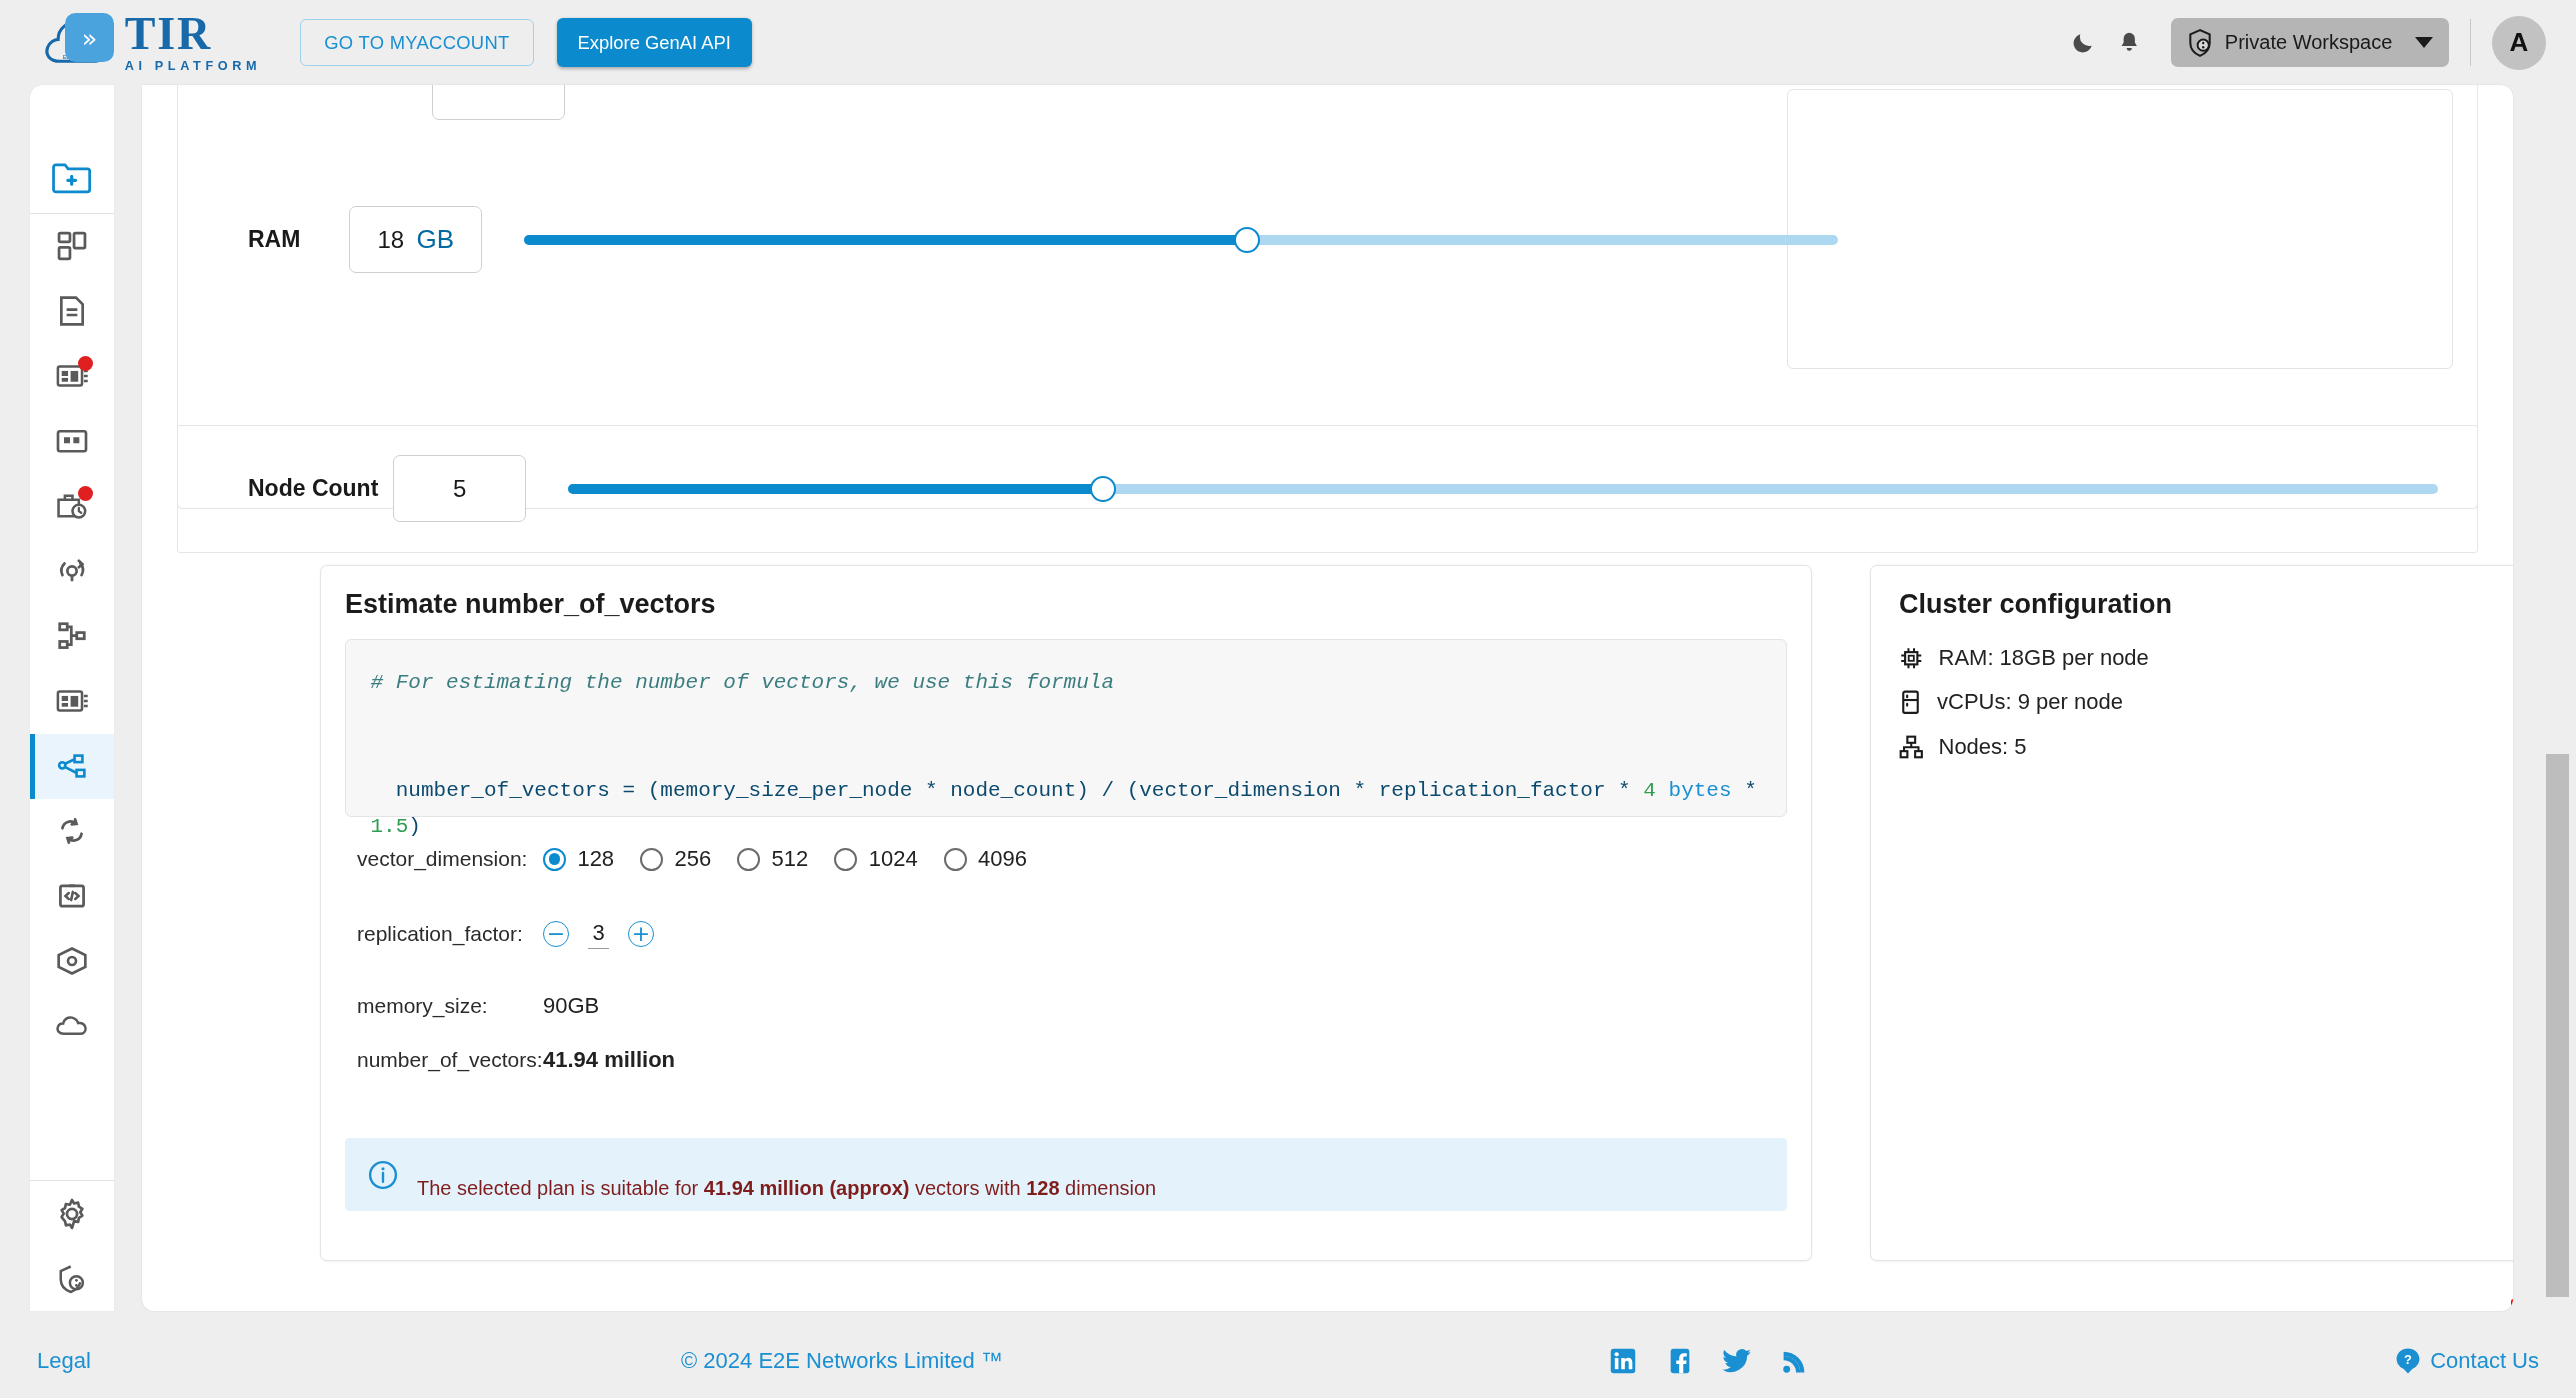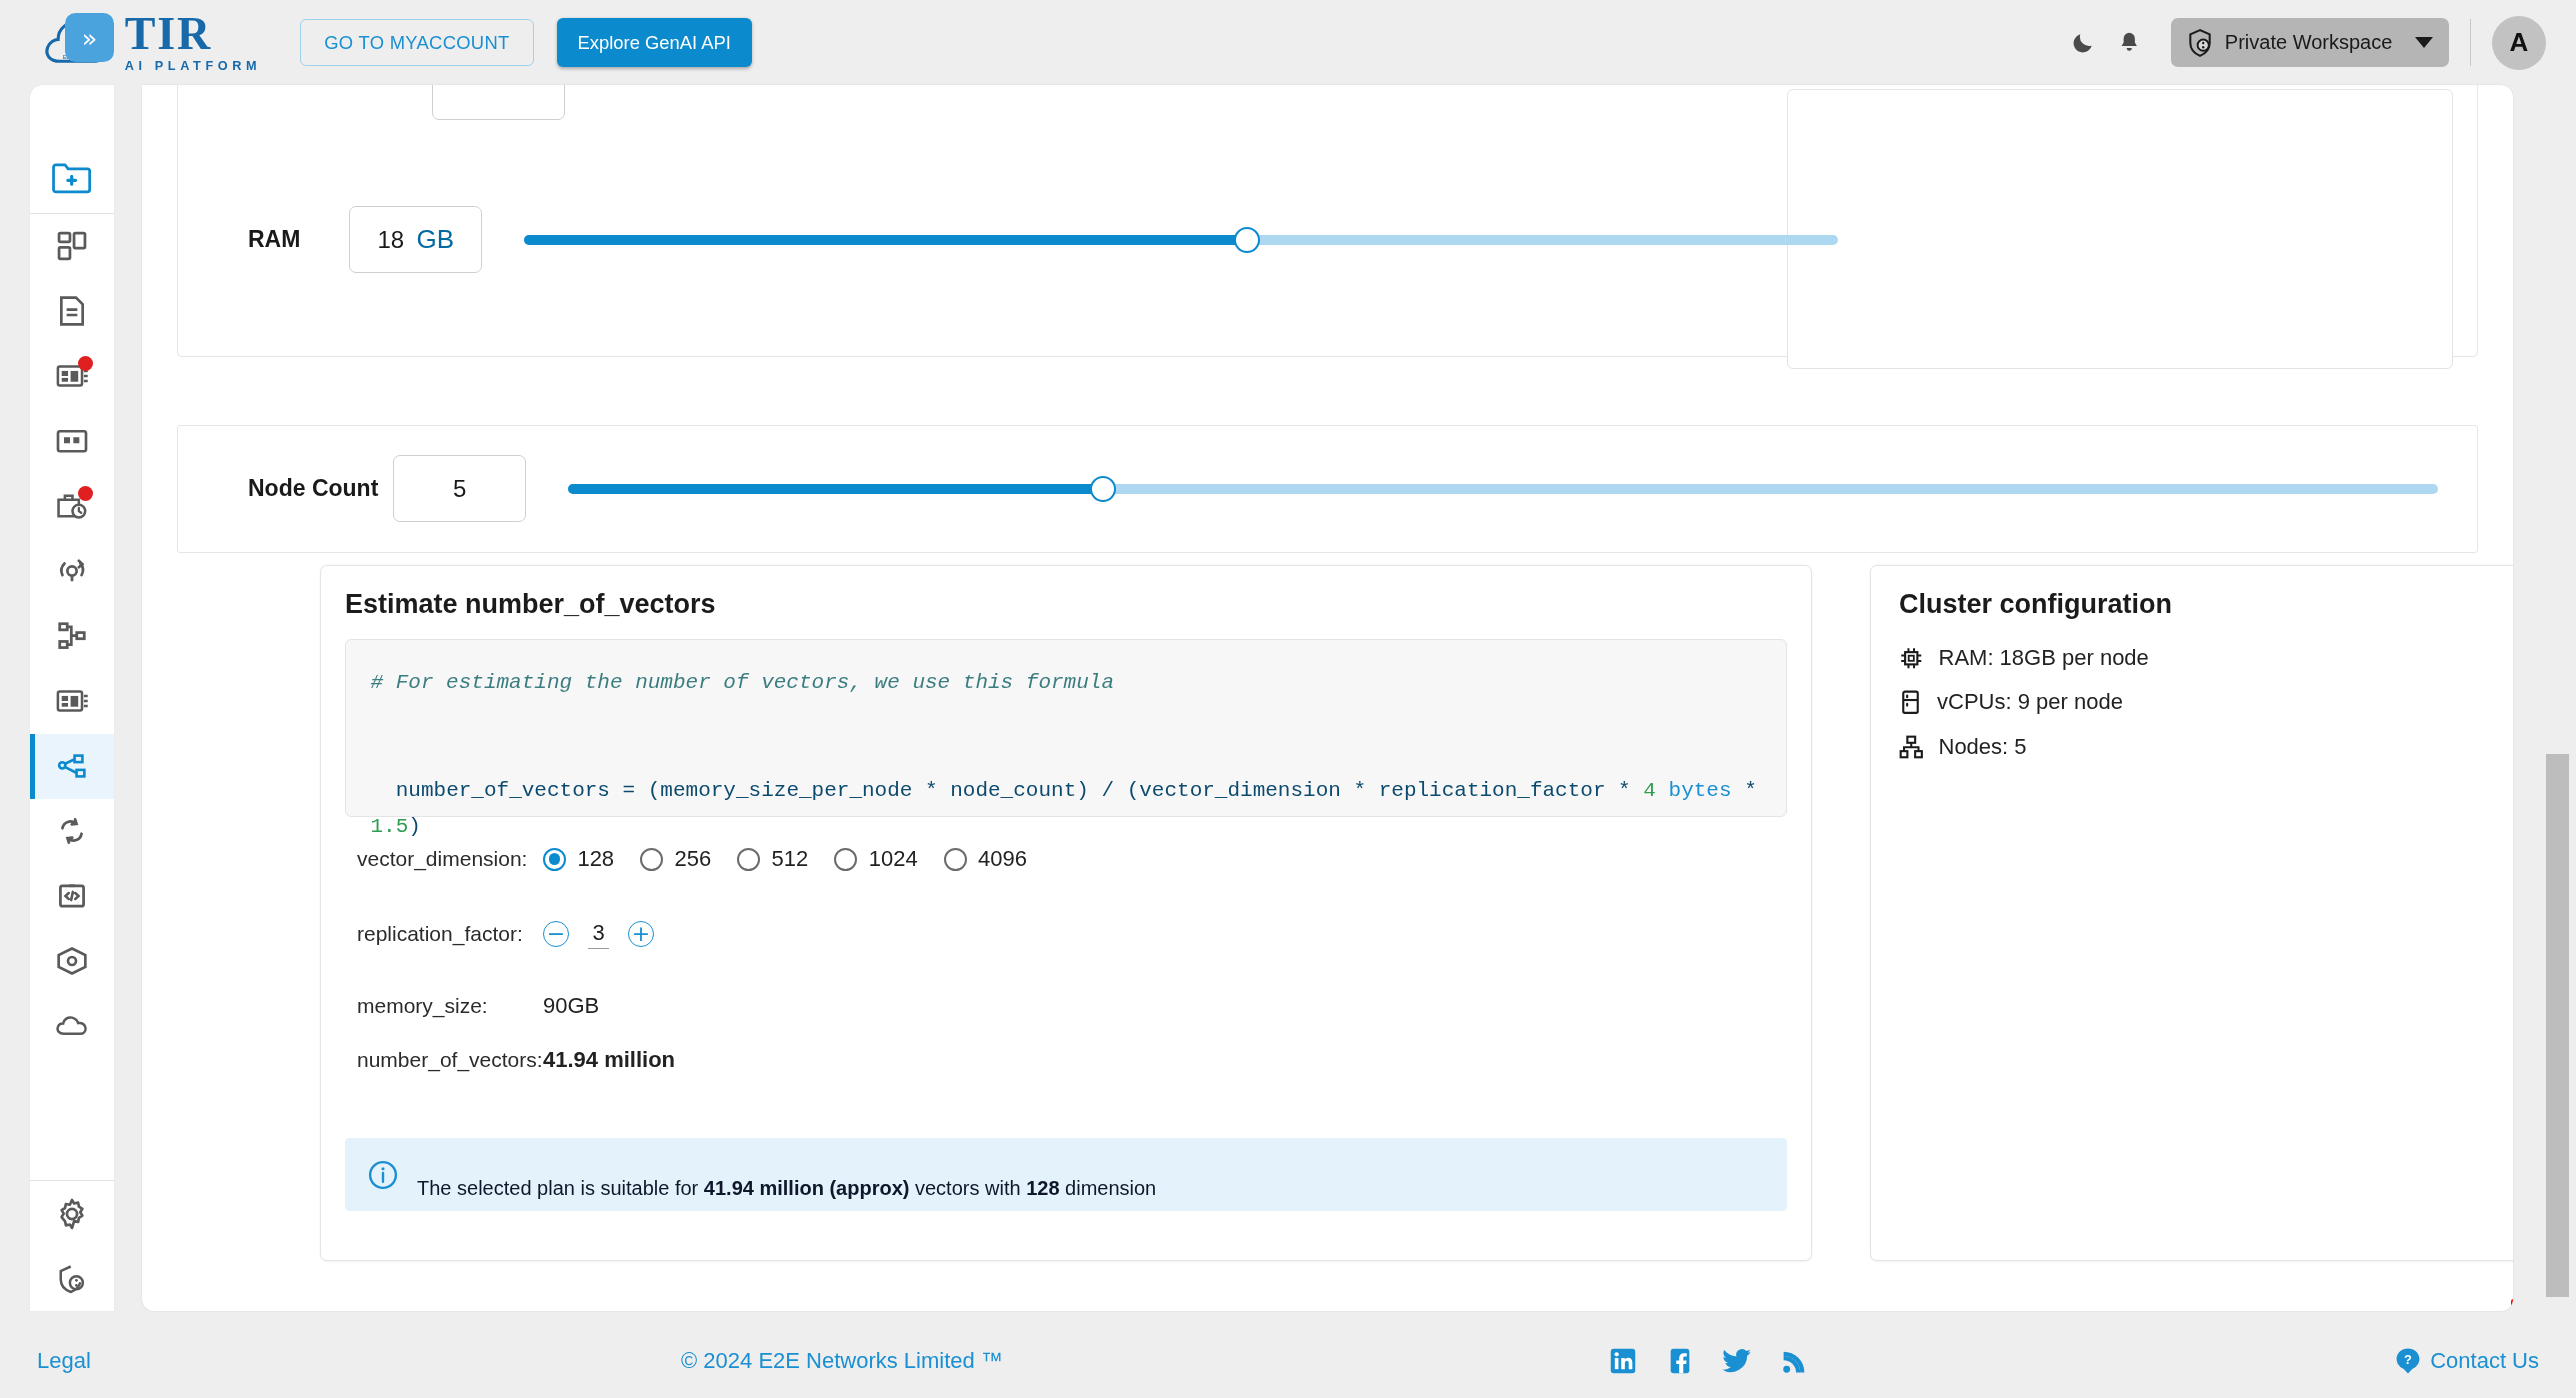--- a/index.html
+++ b/index.html
@@ -116,21 +116,21 @@
     border-bottom-right-radius: 12.3px;
     border-bottom-left-radius: 12.3px;
     box-shadow: 0 0 1.8px rgba(0,0,0,.13);
     overflow: hidden;
   }
   .content { position: relative; width: 100%; height: 100%; }
 
   
   .sec-spec {
     position: absolute; left: 35px; top: 0; right: 35px;
-    height: 272px;
+    height: 424px;
     border: 0.9px solid #e6e6e6; border-top: none;
     border-radius: 0 0 5.3px 5.3px;
   }
   .cut-input {
     position: absolute; left: 254px; top: -35px;
     width: 133px; height: 70px;
     border: 0.9px solid #cfcfcf; border-radius: 7px; background: #fff;
   }
   .empty-box {
     position: absolute; right: 24.5px; top: 3.5px;
@@ -228,21 +228,21 @@
     border-bottom: 1.8px solid #9a9a9a; padding-bottom: 1.8px;
   }
   .fval { font-size: 22px; color: #222; }
   .fval.bold { font-weight: 700; }
 
   .info-bar {
     position: absolute; left: 24px; right: 24px; top: 572px;
     height: 73px; background: #e4f2fb; border-radius: 4.4px;
     display: flex; align-items: center; padding: 0 23px; gap: 19px;
   }
-  .info-txt { font-size: 20px; color: #0f172a; margin-top: 28px; }
+  .info-txt { font-size: 20px; color: #7f1d1d; margin-top: 28px; }
   .info-txt b { font-weight: 700; }
 
   
   .cfg-card {
     position: absolute; left: 1728px; top: 480px;
     width: 749px; height: 696px;
     background: #fff; border: 0.9px solid #e4e4e4; border-radius: 7px;
     box-shadow: 0 0.9px 2.6px rgba(0,0,0,.06);
   }
   .cfg-title {

